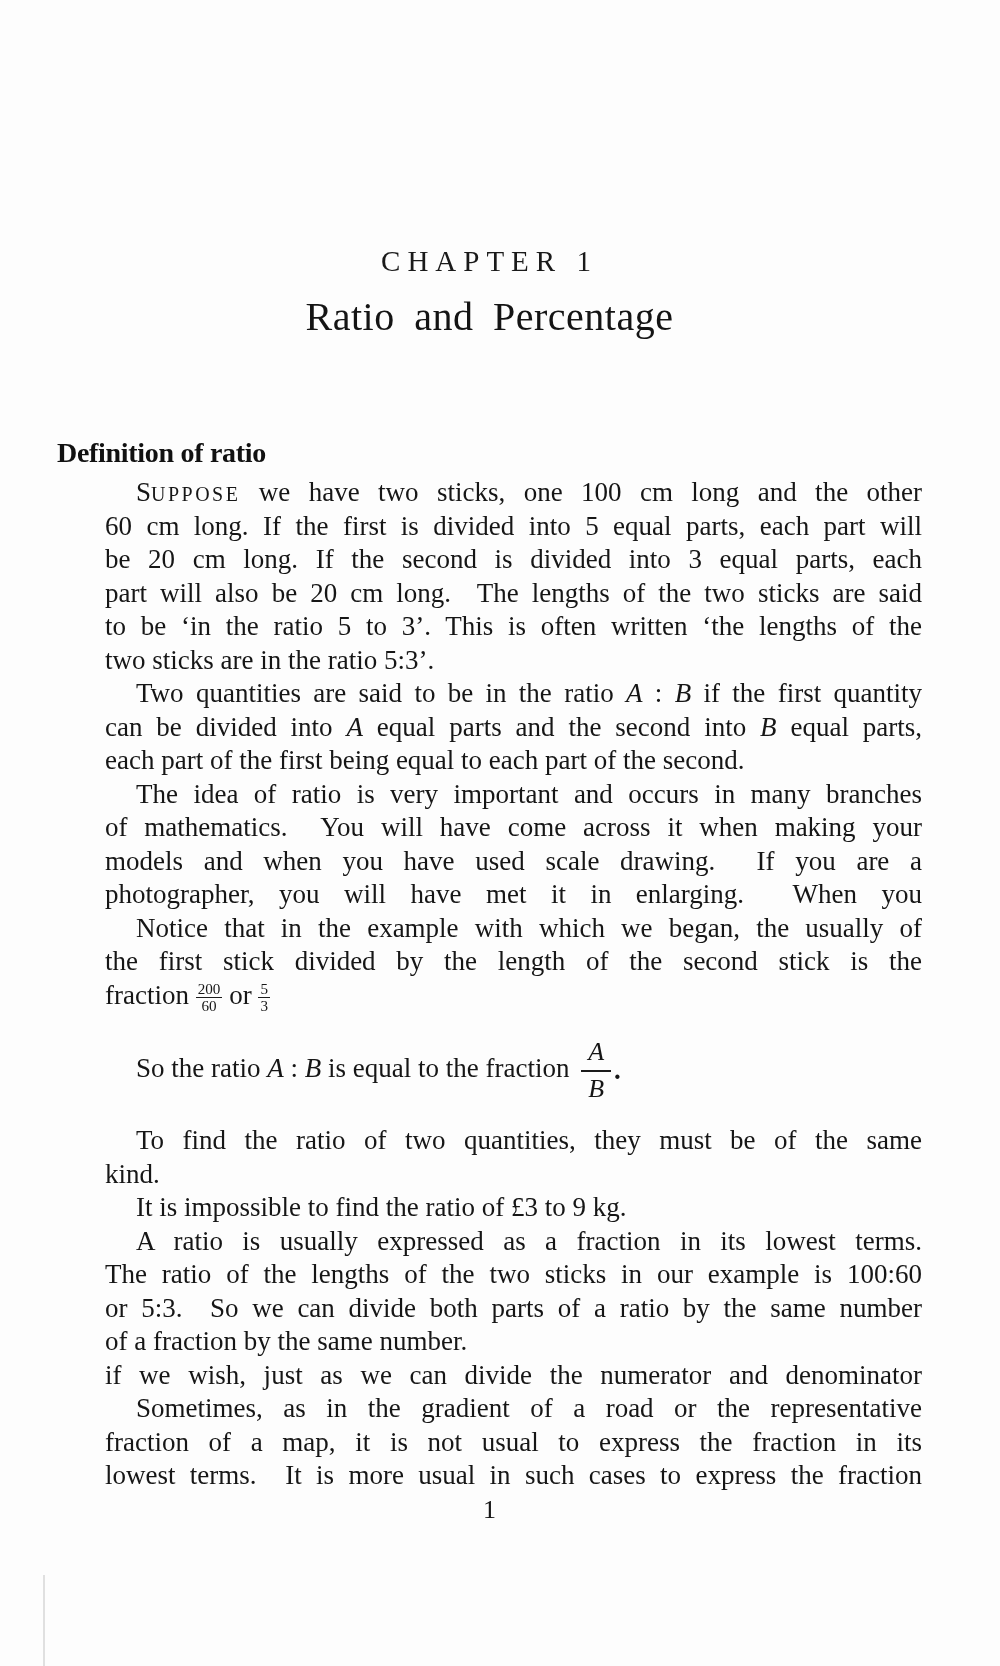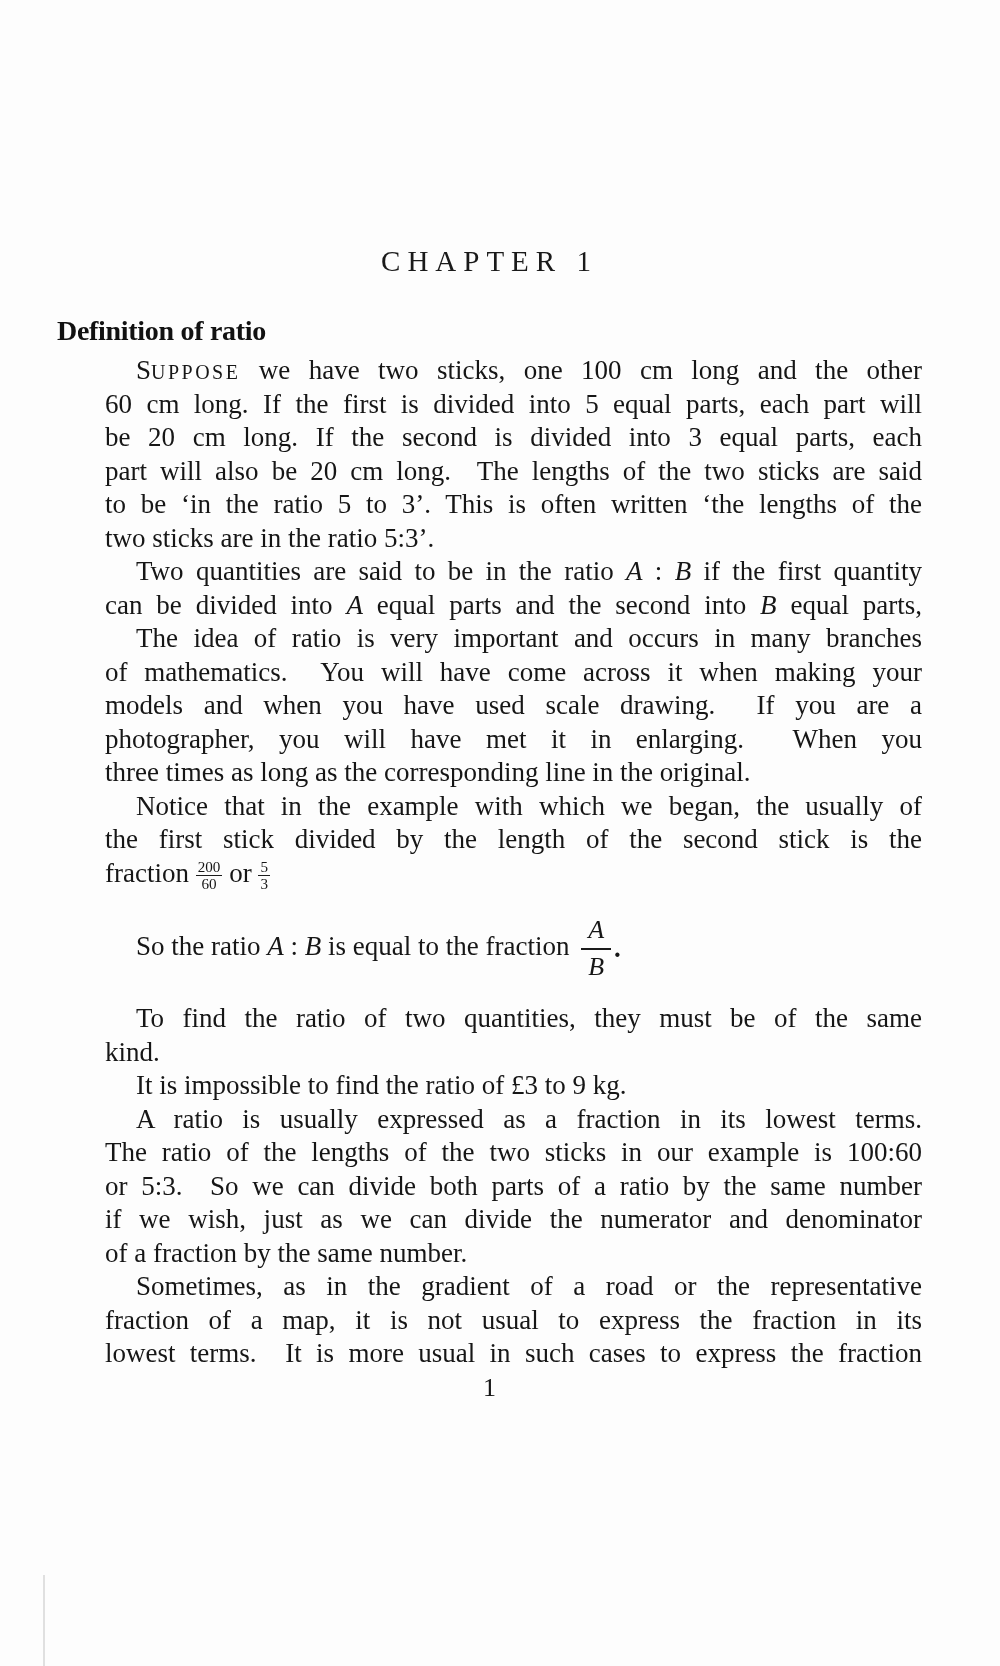--- a/index.html
+++ b/index.html
@@ -30,21 +30,21 @@
     margin: 18px 0 0 0;
     text-align: center;
     font-size: 40px;
     font-weight: normal;
     line-height: 46px;
     word-spacing: 9px;
     letter-spacing: 0.5px;
     color: #141414;
   }
   .section {
-    margin: 40px 0 0 0;
+    margin: 98px 0 0 0;
     font-size: 28px;
     font-weight: bold;
     line-height: 30px;
     letter-spacing: -0.3px;
     color: #111;
   }
   .body-text { margin-top: 8px; }
   .line {
     font-size: 27px;
     line-height: 33.5px;
@@ -93,47 +93,48 @@
     height: 91px;
     background: #e0e0e0;
   }
 </style>
 </head>
 <body>
 
 <div class="page">
   <div class="content">
     <div class="chapter">CHAPTER 1</div>
+    <h1 class="title">Ratio and Percentage</h1>
     <h2 class="section">Definition of ratio</h2>
     <div class="body-text">
         <div class="line j ind">S<span class="sc">UPPOSE</span> we have two sticks, one 100 cm long and the other</div>
         <div class="line j">60 cm long. If the first is divided into 5 equal parts, each part will</div>
         <div class="line j">be 20 cm long. If the second is divided into 3 equal parts, each</div>
         <div class="line j">part will also be 20 cm long.&nbsp; The lengths of the two sticks are said</div>
         <div class="line j">to be ‘in the ratio 5 to 3’. This is often written ‘the lengths of the</div>
         <div class="line">two sticks are in the ratio 5:3’.</div>
         <div class="line j ind">Two quantities are said to be in the ratio <span class="it">A</span> : <span class="it">B</span> if the first quantity</div>
         <div class="line j">can be divided into <span class="it">A</span> equal parts and the second into <span class="it">B</span> equal parts,</div>
+        <div class="line">each part of the first being equal to each part of the second.</div>
         <div class="line j ind">The idea of ratio is very important and occurs in many branches</div>
         <div class="line j">of mathematics.&nbsp; You will have come across it when making your</div>
         <div class="line j">models and when you have used scale drawing.&nbsp; If you are a</div>
         <div class="line j">photographer, you will have met it in enlarging.&nbsp; When you</div>
-        <div class="line">three times as long as the corresponding line in the original.</div>
         <div class="line j ind">Notice that in the example with which we began, the usually of</div>
         <div class="line j">the first stick divided by the length of the second stick is the</div>
         <div class="line">fraction <span class="frac"><span class="num">200</span><span class="den">60</span></span> or <span class="frac"><span class="num">5</span><span class="den">3</span></span></div>
         <div class="line ind big">So the ratio <span class="it">A</span> : <span class="it">B</span> is equal to the fraction <span class="bigfrac"><span class="num">A</span><span class="den">B</span></span><span class="fdot">.</span></div>
         <div class="line j ind">To find the ratio of two quantities, they must be of the same</div>
         <div class="line">kind.</div>
         <div class="line ind">It is impossible to find the ratio of £3 to 9 kg.</div>
         <div class="line j ind">A ratio is usually expressed as a fraction in its lowest terms.</div>
         <div class="line j">The ratio of the lengths of the two sticks in our example is 100:60</div>
         <div class="line j">or 5:3.&nbsp; So we can divide both parts of a ratio by the same number</div>
+        <div class="line">of a fraction by the same number.</div>
         <div class="line j">if we wish, just as we can divide the numerator and denominator</div>
-        <div class="line">of a fraction by the same number.</div>
         <div class="line j ind">Sometimes, as in the gradient of a road or the representative</div>
         <div class="line j">fraction of a map, it is not usual to express the fraction in its</div>
         <div class="line j">lowest terms.&nbsp; It is more usual in such cases to express the fraction</div>
       </div>
     <div class="pagenum">1</div>
   </div>
   <div class="artifact"></div>
 </div>
 
 </body></html>

